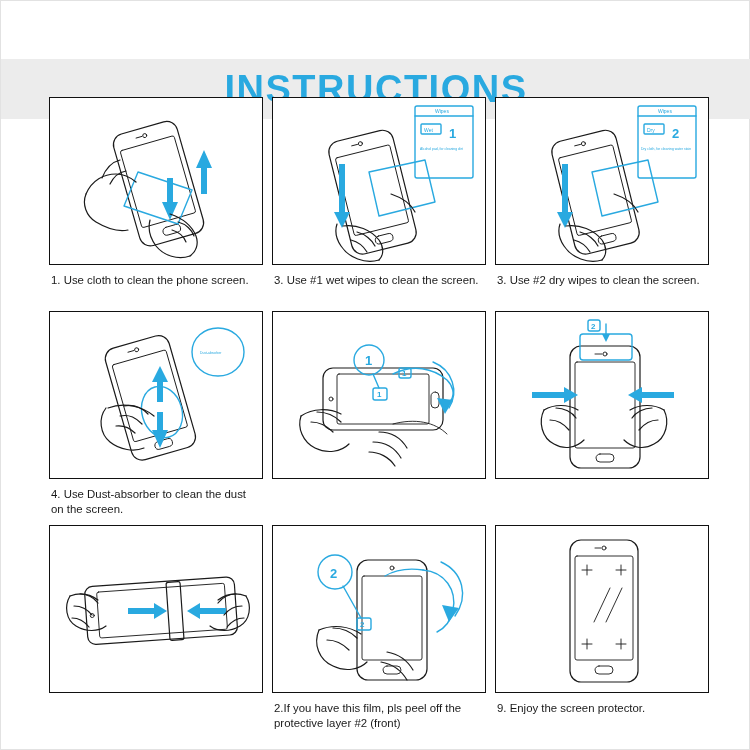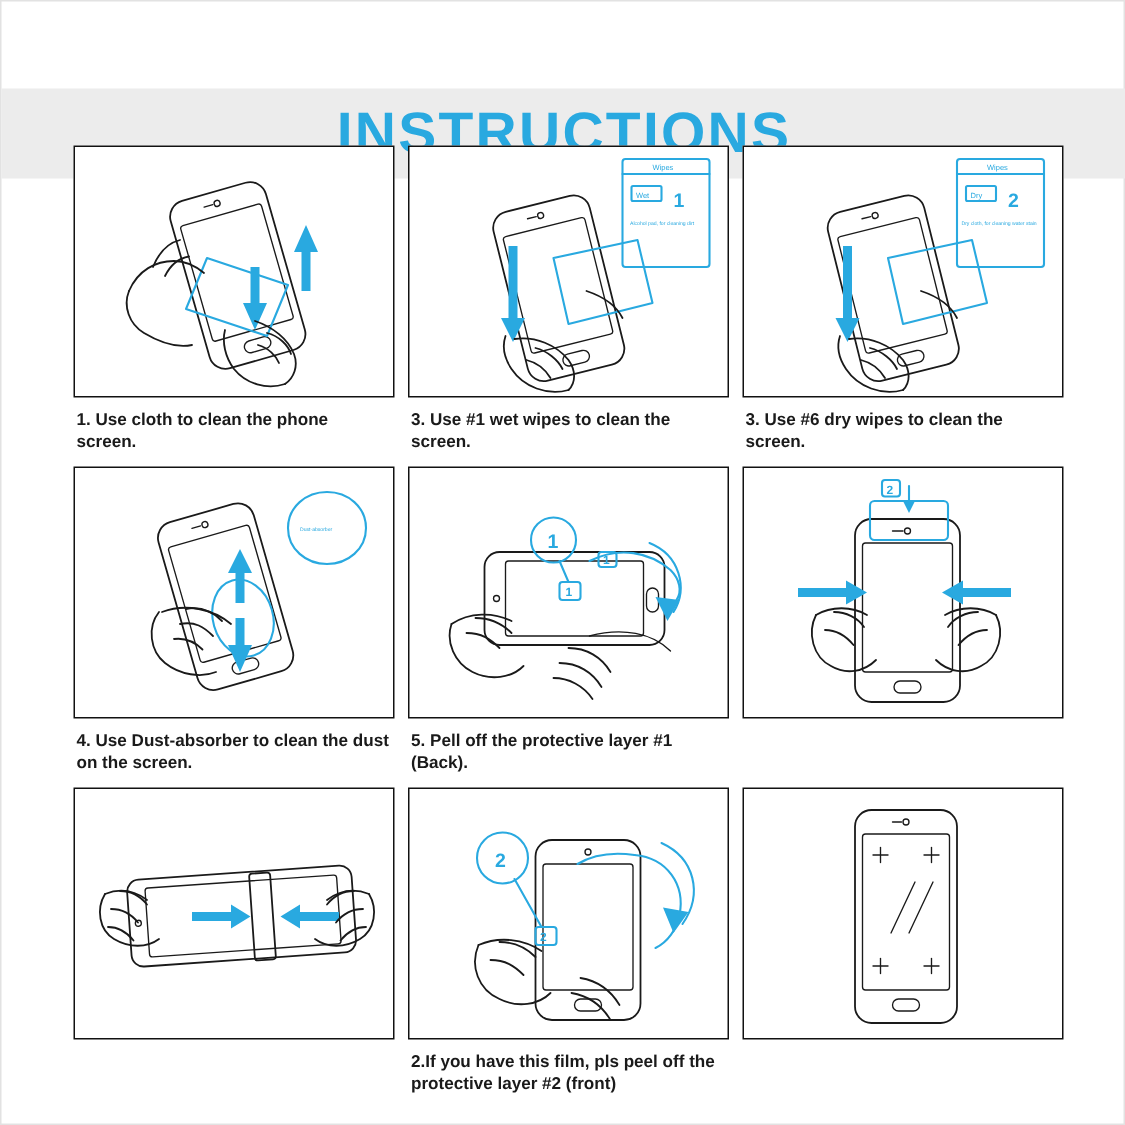--- a/index.html
+++ b/index.html
@@ -47,21 +47,20 @@
     background: #fff;
     position: relative;
     overflow: hidden;
   }
   .caption {
     font-size: 11.4px;
     color: #1a1a1a;
     line-height: 1.35;
     padding: 8px 2px 0 2px;
     height: 42px;
-    font-weight: bold;
   }
   svg { display:block; }
   .ln { fill:none; stroke:#1a1a1a; stroke-width:1.2; stroke-linecap:round; stroke-linejoin:round; }
   .ln-thin { fill:none; stroke:#1a1a1a; stroke-width:0.9; stroke-linecap:round; stroke-linejoin:round; }
   .cy { fill:none; stroke:#29a9e0; stroke-width:1.4; stroke-linecap:round; stroke-linejoin:round; }
   .cyfill { fill:#29a9e0; }
   .wht { fill:#ffffff; }
   .txt-sm { font-family:"Liberation Sans", sans-serif; font-size:5px; fill:#29a9e0; }
   .txt-num { font-family:"Liberation Sans", sans-serif; font-size:13px; fill:#29a9e0; font-weight:bold; }
   .txt-num-s { font-family:"Liberation Sans", sans-serif; font-size:8px; fill:#29a9e0; font-weight:bold; }
@@ -161,21 +160,21 @@
           </g>
           <path class="cy" d="M96 74 L152 62 L162 104 L106 118 Z"></path>
           <path class="cyfill" d="M66 66 l0 48 l-5 0 l8 16 l8 -16 l-5 0 l0 -48 z"></path>
           <path class="ln" d="M70 128 c14 -2 28 4 36 14 c5 7 5 15 0 20"></path>
           <path class="ln" d="M106 162 c-14 4 -30 -2 -38 -14 c-6 -9 -6 -16 -4 -22"></path>
           <path class="ln" d="M84 134 c8 2 15 8 18 14"></path>
           <path class="ln" d="M78 142 c8 2 13 7 16 12"></path>
           <path class="ln" d="M118 96 c12 4 20 10 24 18"></path>
         </svg>
       </div>
-      <div class="caption">3. Use #6 dry wipes to clean the screen.</div>
+      <div class="caption">3. Use #2 dry wipes to clean the screen.</div>
     </div>
 
     <div class="cell">
       <div class="art">
         <svg width="214" height="168" viewBox="0 0 214 168">
 
           <path class="cy" d="M168 16 c14 0 26 10 26 24 c0 14 -12 24 -26 24 c-14 0 -26 -10 -26 -24 c0 -14 12 -24 26 -24 z" fill="#dff0fa"></path>
           <text class="txt-tiny" x="150" y="42">Dust-absorber</text>
 
           <g transform="rotate(-16 100 88)">
@@ -229,21 +228,20 @@
 
           <path class="ln" d="M28 104 c12 -8 28 -8 40 -2"></path>
           <path class="ln" d="M28 104 c-4 12 2 26 14 32 c12 6 26 4 34 -4"></path>
           <path class="ln" d="M44 100 c10 0 18 4 24 10"></path>
           <path class="ln" d="M38 110 c10 0 16 4 22 10"></path>
           <path class="ln" d="M106 120 c12 0 22 6 28 16"></path>
           <path class="ln" d="M100 130 c12 0 22 6 28 16"></path>
           <path class="ln" d="M96 140 c10 0 20 5 26 14"></path>
         </svg>
       </div>
-      <div class="caption">5. Pell off the protective layer #1 (Back).</div>
     </div>
 
     <div class="cell">
       <div class="art">
         <svg width="214" height="168" viewBox="0 0 214 168">
 
           <g>
             <rect class="ln wht" x="74" y="34" width="70" height="122" rx="11"></rect>
             <rect class="ln-thin" x="79" y="50" width="60" height="86" rx="2"></rect>
             <circle class="ln-thin" cx="109" cy="42" r="2"></circle>
@@ -352,16 +350,17 @@
               <line x1="125" y1="39" x2="125" y2="49"></line>
             <line x1="86" y1="118" x2="96" y2="118"></line>
               <line x1="91" y1="113" x2="91" y2="123"></line>
             <line x1="120" y1="118" x2="130" y2="118"></line>
               <line x1="125" y1="113" x2="125" y2="123"></line>
             <line x1="98" y1="96" x2="114" y2="62"></line>
             <line x1="110" y1="96" x2="126" y2="62"></line>
           </g>
         </svg>
       </div>
+      <div class="caption">9. Enjoy the screen protector.</div>
     </div>
 
   </div>
 </div>
 
 </body></html>

